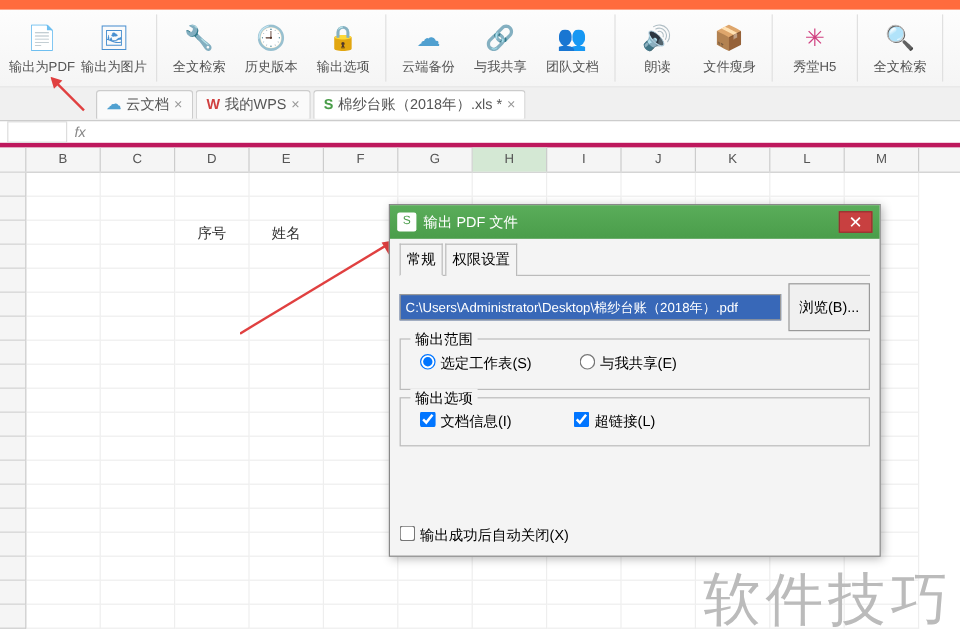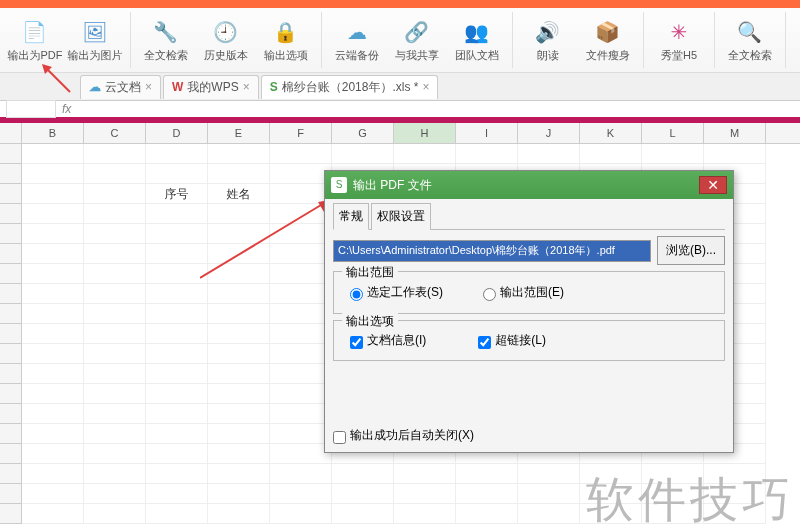--- a/index.html
+++ b/index.html
@@ -8,21 +8,21 @@
 .tabstrip{height:8px;background:#ff6b3d;display:flex;gap:16px;padding:0 20px;align-items:center;color:#fff;font-size:11px;overflow:hidden}
 .toolbar{display:flex;padding:4px 6px;gap:2px}
 .tb-group{display:flex;gap:2px;border-right:1px solid #e0e0e0;padding-right:6px;margin-right:4px}
 .tb-btn{display:flex;flex-direction:column;align-items:center;justify-content:center;width:58px;height:56px;cursor:pointer;border-radius:2px}
 .tb-ico{width:28px;height:28px;display:flex;align-items:center;justify-content:center;font-size:20px}
 .tb-lbl{font-size:11px;color:#555;margin-top:2px;white-space:nowrap}
 .doctabs{height:28px;background:#f0f0f0;border-bottom:1px solid #ccc;display:flex;align-items:center;padding-left:80px;gap:2px}
 .doctab{display:flex;align-items:center;height:24px;padding:0 8px;border:1px solid #ccc;border-bottom:none;background:#fafafa;border-radius:3px 3px 0 0;gap:4px;font-size:11px;color:#555}
 .doctab.active{background:#fff}
 .close-x{color:#999;cursor:pointer}
-.fx-bar{height:22px;border-bottom:6px solid #be185d;display:flex;align-items:center;padding:0 6px;gap:6px;color:#888}
+.fx-bar{height:22px;border-bottom:4px solid #be185d;display:flex;align-items:center;padding:0 6px;gap:6px;color:#888}
 .namebox{width:50px;border:1px solid #ddd;height:18px}
 .sheet{position:relative}
 .col-head{display:flex;background:#f5f5f5;border-bottom:1px solid #ccc}
 .rh{width:22px;border-right:1px solid #ccc;height:20px}
 .ch{width:62px;text-align:center;border-right:1px solid #ccc;height:20px;line-height:20px;color:#555;font-size:11px}
 .ch.sel{background:#d4e8d4}
 .grid{position:relative;height:380px}
 .row{display:flex;height:20px}
 .rn{width:22px;background:#f5f5f5;border-right:1px solid #ccc;border-bottom:1px solid #ccc}
 .cell{width:62px;border-right:1px solid #eee;border-bottom:1px solid #eee;height:20px;line-height:20px;text-align:center;font-size:12px;color:#333}
@@ -31,24 +31,24 @@
 .dlg-title-l{display:flex;align-items:center;gap:6px}
 .dlg-close{width:28px;height:18px;background:#c84040;color:#fff;text-align:center;line-height:16px;border:1px solid #963030;cursor:pointer;font-size:14px}
 .dlg-body{padding:4px 8px 8px}
 .dlg-tabs{display:flex;border-bottom:1px solid #bbb;margin-bottom:4px}
 .dlg-tab{padding:4px 5px;border:1px solid #bbb;border-bottom:none;background:#f4f4f4;margin-right:2px;margin-bottom:-1px;position:relative}
 .dlg-tab.active{background:#f4f4f4;border-bottom:1px solid #f4f4f4}
 .fieldset{border:1px solid #bbb;padding:8px;margin-top:6px;position:relative}
 .legend{position:absolute;top:-8px;left:8px;background:#f4f4f4;padding:0 4px;font-size:12px}
 .savepath{display:flex;gap:6px;margin-top:6px;align-items:center}
 .path-inp{flex:1;height:22px;border:1px solid #999;background:#3868b8;color:#fff;padding:0 4px;font-size:11px}
-.browse{height:29px;padding:0 8px;border:1px solid #999;background:#f0f0f0;cursor:pointer}
+.browse{height:40px;padding:0 8px;border:1px solid #999;background:#f0f0f0;cursor:pointer}
 .radio-row{display:flex;gap:40px;padding:4px 8px}
 .chk-row{display:flex;gap:52px;padding:3px 8px}
-.chk,.rad{display:flex;align-items:flex-end;gap:4px}
+.chk,.rad{display:flex;align-items:flex-start;gap:4px}
 .chk input,.rad input{margin:0}
 .dlg-foot{padding:8px;display:flex;align-items:center;gap:6px}
 .arrow{position:absolute;pointer-events:none}
 .arrow1{left:42px;top:64px;width:30px;height:30px}
 .arrow2{left:200px;top:200px;width:130px;height:80px}
 .watermark{position:absolute;right:6px;bottom:-6px;font-size:48px;color:#bbb;font-weight:300;letter-spacing:4px;pointer-events:none}
 svg{display:block}
 </style>
 </head>
 <body>
@@ -475,21 +475,21 @@
     </div>
     <div class="fieldset">
       <div class="legend">输出范围</div>
       <div class="radio-row">
         <label class="rad">
             <input type="radio" checked="" style="">
             <span>选定工作表(S)</span>
           </label>
         <label class="rad">
             <input type="radio" style="">
-            <span>输出范围(E)</span>
+            <span>与我共享(E)</span>
           </label>
       </div>
     </div>
     <div class="fieldset">
       <div class="legend">输出选项</div>
       <div class="chk-row">
         <label class="chk">
             <input type="checkbox" checked="" style="">
             <span>文档信息(I)</span>
           </label>

